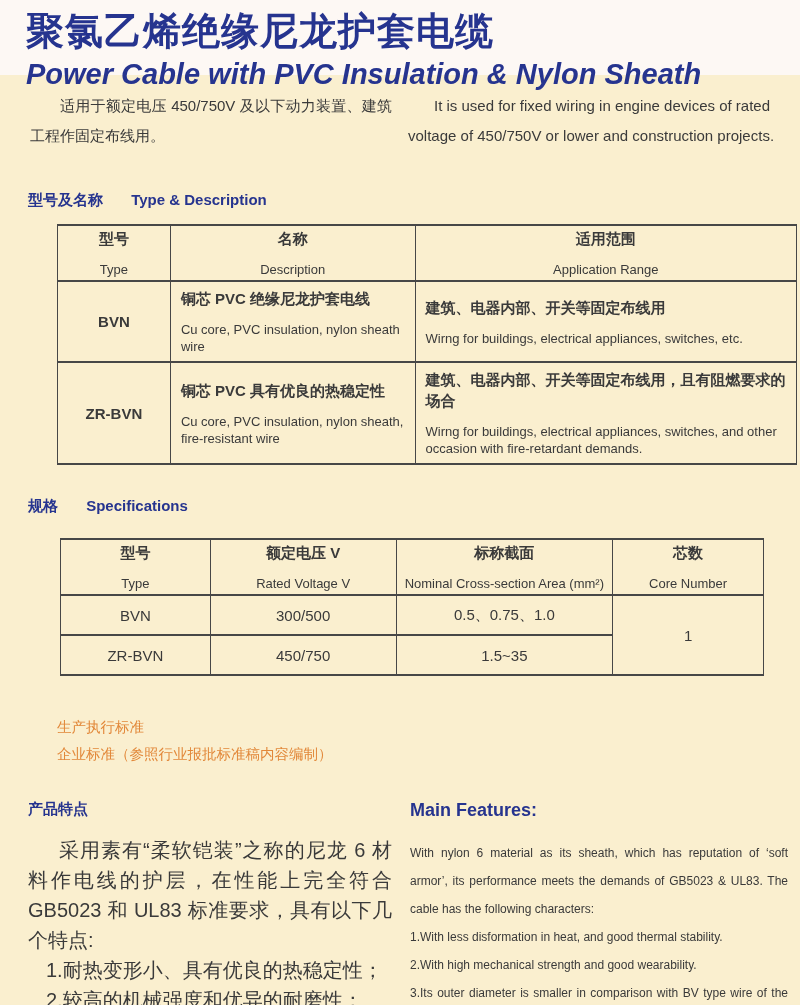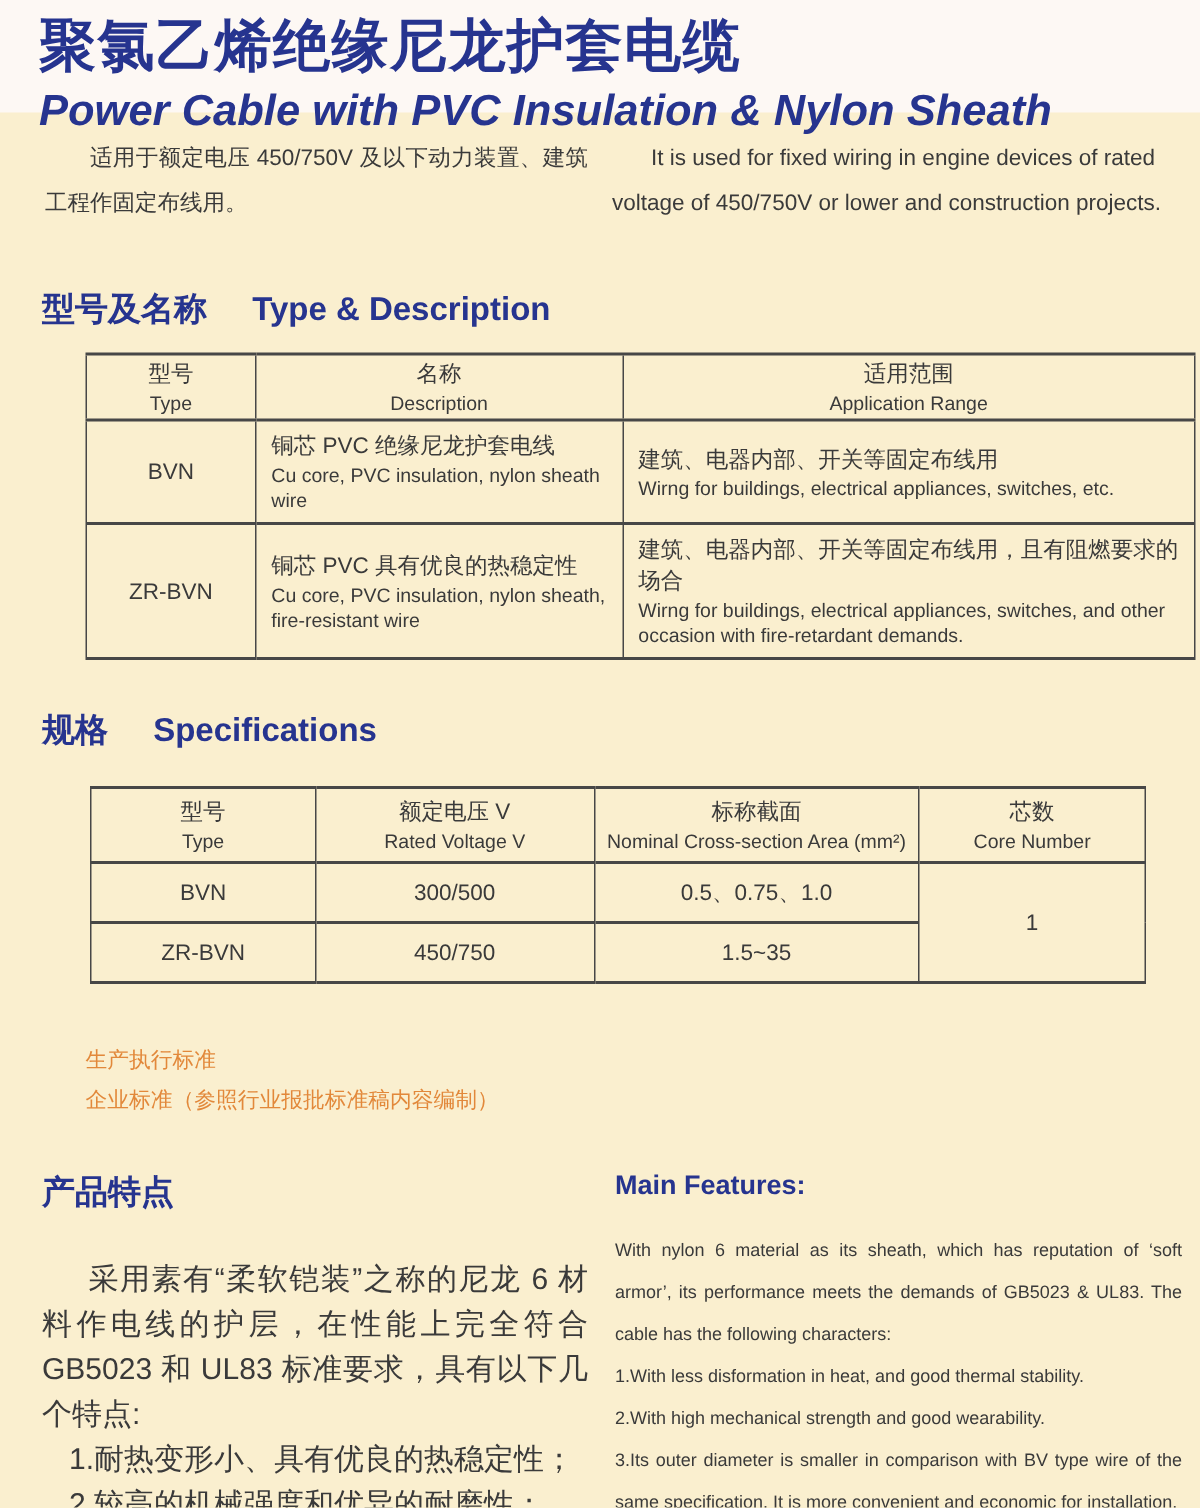--- a/index.html
+++ b/index.html
@@ -45,37 +45,37 @@
     margin-left: 16px;
     font-size: 15px;
     line-height: 30px;
     text-indent: 26px;
     text-align: left;
   }
   
   .sec-heading {
     color: #26348F;
     font-weight: 700;
-    font-size: 22px;
+    font-size: 15px;
   }
   .sec-heading .en-part { margin-left: 24px; }
   #type-heading { margin: 40px 0 0 28px; }
   #spec-heading { margin: 32px 0 0 28px; }
   
   table { border-collapse: collapse; color: #3A3A3A; }
   th, td {
     border-left: 1px solid #474747;
     border-right: 1px solid #474747;
     border-top: 2px solid #474747;
     border-bottom: 2px solid #474747;
     vertical-align: middle;
   }
   th { font-weight: 400; }
-  .cell-zh { font-size: 15px; line-height: 21px; }
-  .cell-en { font-size: 13px; line-height: 17px; }
+  .cell-zh { font-size: 15px; line-height: 21px; font-weight: bold; }
+  .cell-en { font-size: 13px; line-height: 17px; margin-top: 12px; }
   #type-table { margin: 14px 0 0 57px; width: 740px; }
   #type-table th { height: 40px; text-align: center; padding: 2px 4px; }
   #type-table td { padding: 6px 10px; }
   #type-table td.col-type { text-align: center; }
   #type-table tr.row-1 td { height: 60px; }
   #type-table tr.row-2 td { height: 70px; }
   #spec-table { margin: 22px 0 0 60px; width: 704px; }
   #spec-table th { height: 50px; text-align: center; padding: 2px 4px; }
   #spec-table td { height: 40px; text-align: center; font-size: 15px; }
   
@@ -85,21 +85,21 @@
     color: #E2883A;
     font-size: 14.5px;
     line-height: 27px;
   }
   .standards-left { width: 379px; }
   .standards-right .line-2 { padding-left: 5px; }
   
   .features { display: flex; margin: 32px 12px 0 28px; }
   .features-left { width: 364px; }
   .features-right { width: 378px; margin-left: 18px; }
-  .features .sec-heading.left-h { margin-bottom: 28px; }
+  .features .sec-heading.left-h { margin-bottom: 16px; }
   .features .sec-heading.right-h { font-size: 18px; margin-bottom: 18px; }
   .f-intro-zh, .f-item-zh {
     font-size: 20px;
     line-height: 30px;
     text-align: justify;
   }
   .f-intro-zh { text-indent: 31px; }
   .f-item-zh { text-indent: 18px; }
   .f-intro-en, .f-item-en {
     font-size: 12px;

